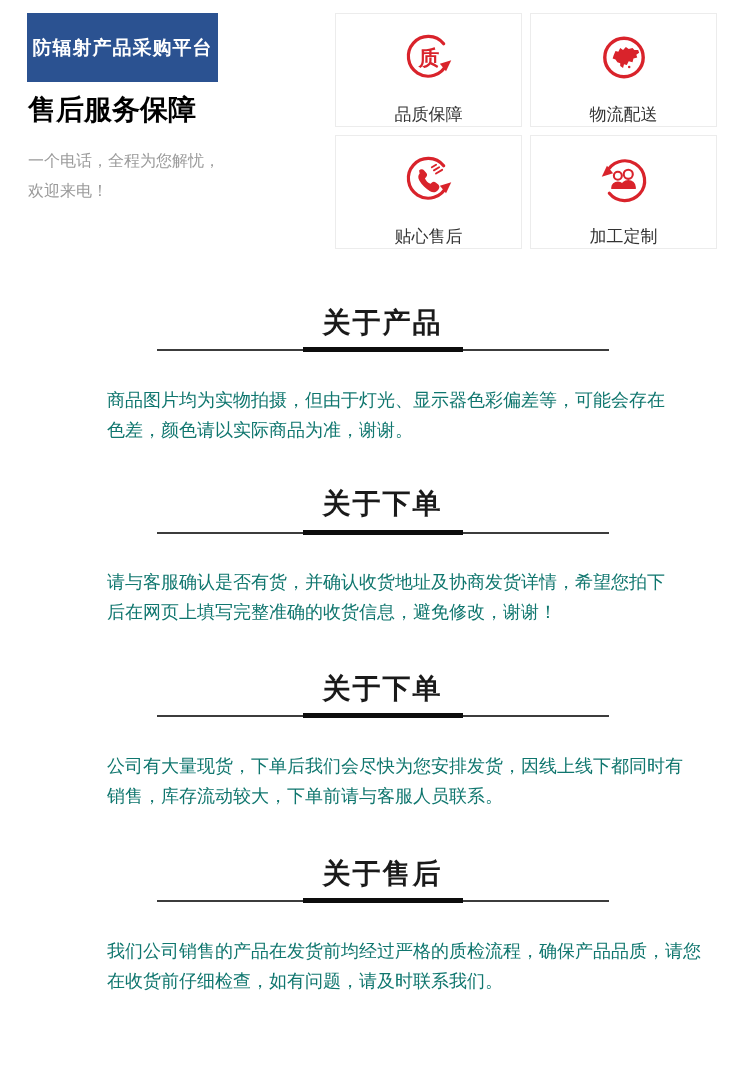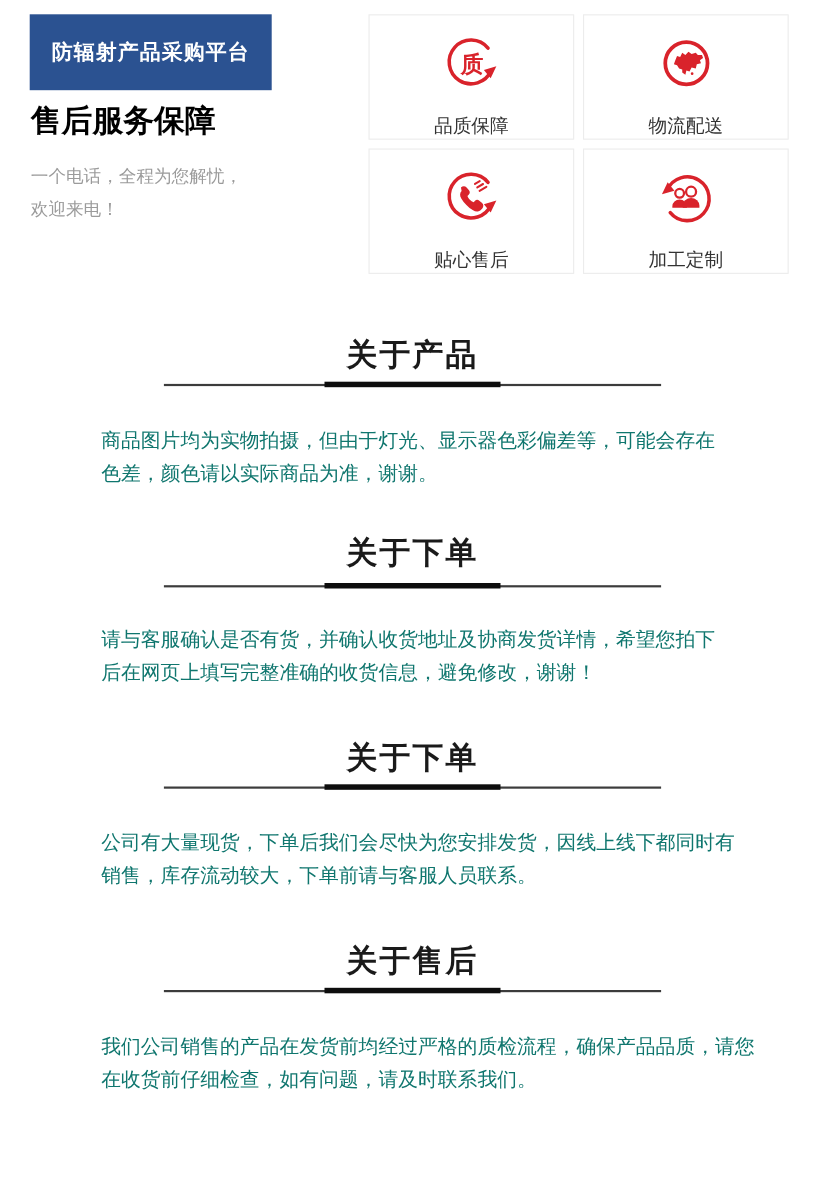--- a/index.html
+++ b/index.html
@@ -5,21 +5,21 @@
   * { margin:0; padding:0; box-sizing:border-box; }
   html,body { background:#fff; }
   .page {
     position:relative; width:750px; height:1080px; margin:0 auto;
     background:#ffffff; overflow:hidden;
     font-family:"Liberation Sans","DejaVu Sans",sans-serif;
     color:#333;
   }
   
   .badge {
-    position:absolute; left:27px; top:13px; width:220px; height:69px;
+    position:absolute; left:27px; top:13px; width:191px; height:69px;
     background:#2b5291; color:#fff; font-size:19px; font-weight:bold;
     display:flex; align-items:center; justify-content:center;
     letter-spacing:1px; white-space:nowrap;
   }
   .subtitle {
     position:absolute; left:28px; top:91px;
     font-size:28px; font-weight:700; color:#000000; white-space:nowrap;
   }
   .tagline {
     position:absolute; left:28px; top:146px;
@@ -30,21 +30,21 @@
     position:absolute; left:335px; top:13px; width:382px;
     display:grid; grid-template-columns:187px 187px; grid-auto-rows:114px; gap:8px;
   }
   .card {
     background:#fff; border:1px solid #ececec;
     display:flex; flex-direction:column; align-items:center;
   }
   .card .icon { margin-top:17px; width:56px; height:56px; }
   .card .label { margin-top:19px; font-size:17px; color:#333; white-space:nowrap; }
   
-  .section { position:absolute; left:0; width:750px; }
+  .section { position:absolute; left:0; width:750px;padding-left:15px; }
   .section .title {
     text-align:center; font-size:28px; line-height:34px; font-weight:bold; color:#1a1a1a;
     letter-spacing:2px; white-space:nowrap;
   }
   .divider { position:relative; width:452px; height:5px; margin:7px auto 0 auto; }
   .divider .thin {
     position:absolute; left:0; right:0; top:2px; height:1.5px; background:#3c3c3c;
   }
   .divider .thick {
     position:absolute; left:146px; width:160px; top:0; height:5px; background:#0d0d0d;

